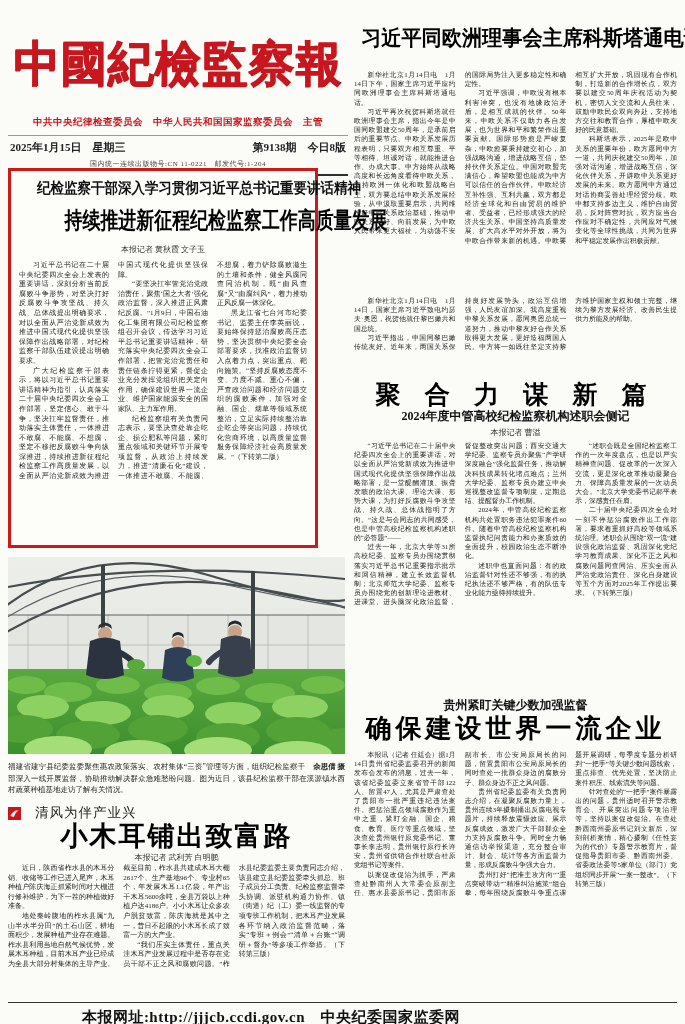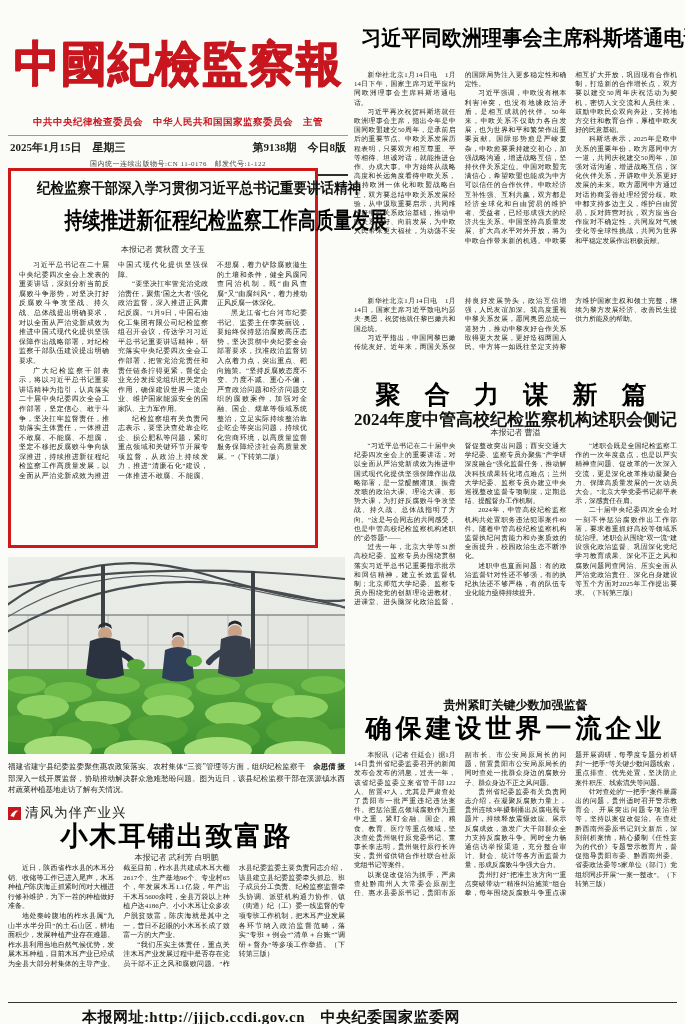--- a/index.html
+++ b/index.html
@@ -45,37 +45,37 @@
   .lead-body{height:272px;}
   
   .photo{position:absolute;left:8px;top:557px;width:337px;height:197px;background:#e8eae5;}
   .photo svg{display:block;}
   .caption{
     position:absolute;left:8px;top:761px;width:337px;
     font-size:7.5px;line-height:11.5px;text-align:justify;color:#222;
   }
   .caption .credit{float:right;font-weight:bold;margin-left:8px;}
   
-  .series-row{position:absolute;left:8px;top:804px;width:337px;display:flex;align-items:center;gap:4px;}
+  .series-row{position:absolute;left:8px;top:804px;width:337px;display:flex;align-items:center;gap:14px;}
   .series-icon{width:13px;height:13px;flex:0 0 13px;}
   .series-label{font-size:13.5px;color:#222;letter-spacing:1px;}
   .feature-headline{
     position:absolute;left:8px;top:818px;width:337px;text-align:center;
     font-size:27px;font-weight:900;letter-spacing:2px;color:#000;
   }
   .feature-byline{position:absolute;left:8px;top:852px;width:337px;}
   .feature-body{position:absolute;left:8px;top:864px;width:337px;height:134px;}
   
   .right-art{position:absolute;left:354px;width:323px;}
   .a1-headline{top:24px;font-size:21px;font-weight:900;color:#000;}
   .a1-body{top:70px;height:180px;font-size:6.8px;line-height:9.2px;}
   .a2-headline{top:258px;font-size:20.5px;font-weight:900;color:#000;}
   .a2-body{top:296px;height:74px;font-size:6.8px;line-height:9.2px;}
   .a3-title{top:378px;font-size:25px;font-weight:900;letter-spacing:9px;text-align:center;color:#000;}
-  .a3-subtitle{top:408px;font-size:17px;font-weight:bold;text-align:center;color:#111;}
+  .a3-subtitle{top:408px;font-size:12px;font-weight:bold;text-align:center;color:#111;}
   .a3-byline{top:427px;}
   .a3-body{top:441px;height:246px;font-size:6.8px;line-height:9.2px;}
   .a4-kicker{top:697px;font-size:12px;font-weight:bold;text-align:center;color:#111;}
   .a4-headline{top:711px;font-size:26px;font-weight:900;letter-spacing:4px;text-align:center;color:#000;}
   .a4-body{top:750px;height:248px;font-size:6.8px;line-height:9.2px;}
   
   .footer-rule{position:absolute;left:8px;top:1002px;width:669px;border-top:1.5px solid #333;}
   .footer-text{
     position:absolute;left:0;top:1008px;width:542px;text-align:center;
     font-size:15px;font-weight:bold;color:#111;letter-spacing:.5px;
@@ -86,21 +86,21 @@
 
 <div id="page">
 
   <div class="masthead">
     <div class="paper-title">中國紀檢監察報</div>
     <div class="org-line">中共中央纪律检查委员会　中华人民共和国国家监察委员会　主管</div>
     <div class="date-row">
       <span>2025年1月15日　星期三</span>
       <span>第9138期　今日8版</span>
     </div>
-    <div class="pub-line">国内统一连续出版物号:CN 11-0176　邮发代号:1-122</div>
+    <div class="pub-line">国内统一连续出版物号:CN 11-0221　邮发代号:1-204</div>
     <div class="masthead-rule"></div>
   </div>
 
   <div class="lead-box">
     <div class="shrinkwrap sans"><span class="shrink lead-kicker" style="--sx:.9;transform:scaleX(.9)">纪检监察干部深入学习贯彻习近平总书记重要讲话精神</span></div>
     <div class="shrinkwrap sans"><span class="shrink lead-headline" style="transform:scaleX(.78)">持续推进新征程纪检监察工作高质量发展</span></div>
     <div class="byline lead-byline">本报记者 黄秋霞 文子玉</div>
     <div class="col-body lead-body">
         <p>习近平总书记在二十届中央纪委四次全会上发表的重要讲话，深刻分析当前反腐败斗争形势，对坚决打好反腐败斗争攻坚战、持久战、总体战提出明确要求，对以全面从严治党新成效为推进中国式现代化提供坚强保障作出战略部署，对纪检监察干部队伍建设提出明确要求。</p>
         <p>广大纪检监察干部表示，将以习近平总书记重要讲话精神为指引，认真落实二十届中央纪委四次全会工作部署，坚定信心、敢于斗争，坚决扛牢监督责任，推动落实主体责任，一体推进不敢腐、不能腐、不想腐，坚定不移把反腐败斗争向纵深推进，持续推进新征程纪检监察工作高质量发展，以全面从严治党新成效为推进中国式现代化提供坚强保障。</p>

